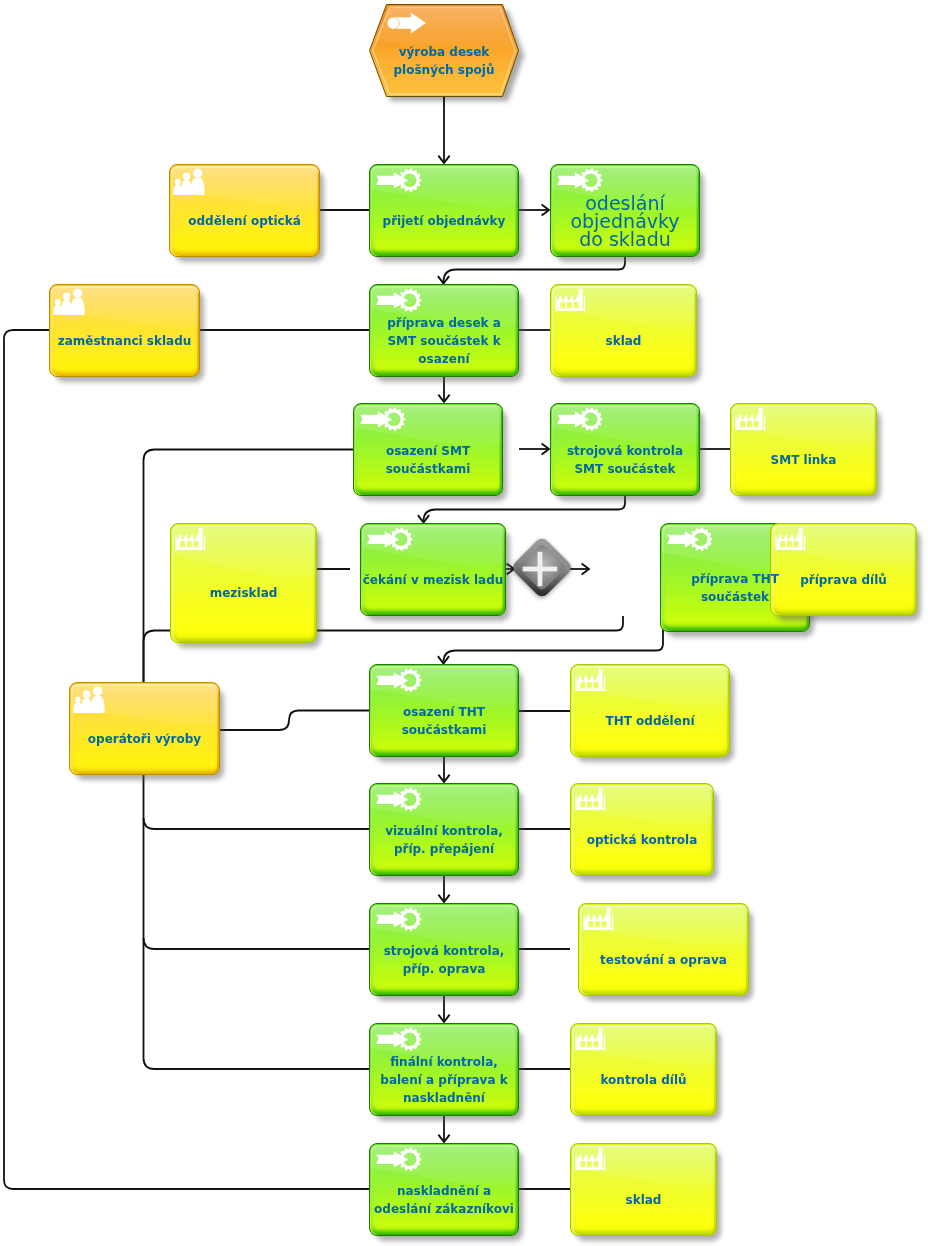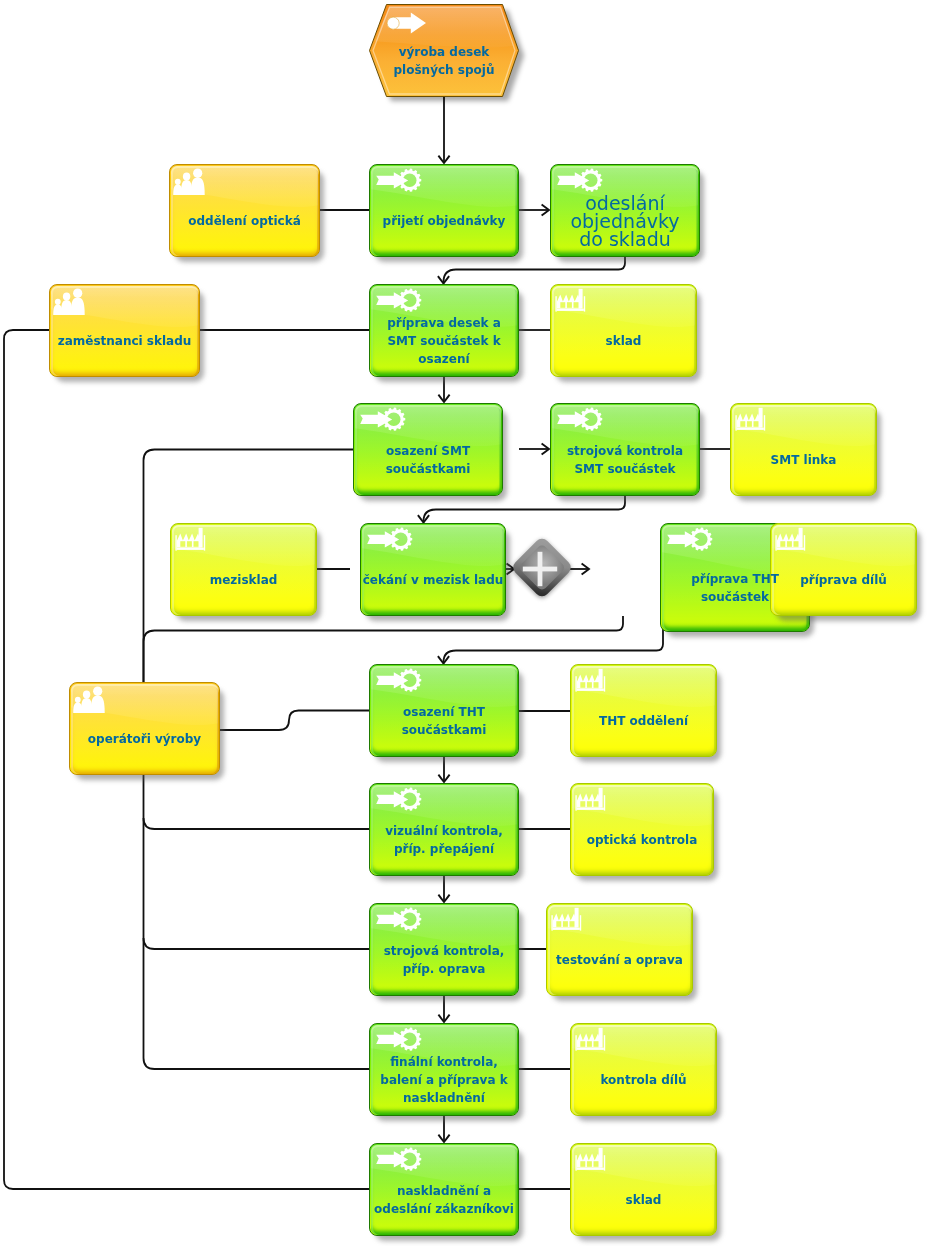--- a/index.html
+++ b/index.html
@@ -460,21 +460,21 @@
      <g fill="#ffffff" mask="url(#fmask)">
        <rect x="1.4" y="8.2" width="1.4" height="15.4"></rect>
        <rect x="29.8" y="8.2" width="1.4" height="15.4"></rect>
        <rect x="2.8" y="20.6" width="27.0" height="2.3"></rect>
        <rect x="24.6" y="0.8" width="4.0" height="19.8"></rect>
        <path d="M3.0 20.6 v-7.2 l3.3 -6.8 2.6 6.8 3.3 -6.8 2.6 6.8 3.3 -6.8 2.6 6.8 3.3 -6.8 2.6 6.8 v7.2 z"></path>
      </g>
    </svg></div>
         <div class="lbl">SMT linka</div>
       </div>
-      <div class="node n-data rect" style="left: 170px; top: 523px; width: 147px; height: 93px;">
+      <div class="node n-data rect" style="left: 170px; top: 523px; width: 147px; height: 120px;">
         <div class="shadow"></div>
         <div class="body"></div>
         <div class="edgehl"></div>
         <div class="gloss">
           <svg viewBox="0 0 100 100" preserveAspectRatio="none">
             <defs>
               <linearGradient id="glmezisklad" x1="0" y1="0" x2="0" y2="1">
                 <stop offset="0" stop-color="#ffffff" stop-opacity="0.22"></stop>
                 <stop offset="1" stop-color="#ffffff" stop-opacity="0.05"></stop>
               </linearGradient>
@@ -641,21 +641,21 @@
               <mask id="gmask">
                 <rect x="0" y="0" width="50" height="25" fill="#fff"></rect>
        <circle cx="36.7" cy="12.2" r="6.8" fill="#000"></circle>
               </mask>
             </defs>
      <path fill="#ffffff" mask="url(#gmask)" d="M 48.25 11.08 L 48.25 13.32 L 46.47 13.77 L 46.09 15.35 L 47.44 16.57 L 46.40 18.56 L 44.62 18.13 L 43.55 19.35 L 44.18 21.07 L 42.34 22.34 L 40.96 21.14 L 39.44 21.71 L 39.20 23.53 L 36.98 23.80 L 36.32 22.09 L 34.70 21.90 L 33.65 23.39 L 31.56 22.60 L 31.76 20.78 L 30.43 19.86 L 28.80 20.69 L 27.32 19.02 L 28.34 17.50 L 27.59 16.07 L 25.76 16.05 L 25.22 13.88 L 26.83 13.01 L 26.83 11.39 L 25.22 10.52 L 25.76 8.35 L 27.59 8.33 L 28.34 6.90 L 27.32 5.38 L 28.80 3.71 L 30.43 4.54 L 31.76 3.62 L 31.56 1.80 L 33.65 1.01 L 34.70 2.50 L 36.32 2.31 L 36.98 0.60 L 39.20 0.87 L 39.44 2.69 L 40.96 3.26 L 42.34 2.06 L 44.18 3.33 L 43.55 5.05 L 44.62 6.27 L 46.40 5.84 L 47.44 7.83 L 46.09 9.05 L 46.47 10.63 Z"></path>
      <path fill="#ffffff" d="M3.2 7.8 h17.6 v-3.6 l14.4 8.2 -14.4 8.2 v-3.6 h-17.6 l2.5 -5.4 z"></path>
    </svg></div>
         <div class="lbl">osazení THT<br>součástkami</div>
       </div>
-      <div class="node n-data rect" style="left: 570px; top: 664px; width: 147px; height: 93px; text-decoration: underline;">
+      <div class="node n-data rect" style="left: 570px; top: 664px; width: 160px; height: 93px; text-decoration: underline;">
         <div class="shadow"></div>
         <div class="body"></div>
         <div class="edgehl"></div>
         <div class="gloss">
           <svg viewBox="0 0 100 100" preserveAspectRatio="none">
             <defs>
               <linearGradient id="glthtodd" x1="0" y1="0" x2="0" y2="1">
                 <stop offset="0" stop-color="#ffffff" stop-opacity="0.22"></stop>
                 <stop offset="1" stop-color="#ffffff" stop-opacity="0.05"></stop>
               </linearGradient>
@@ -790,21 +790,21 @@
               <mask id="gmask">
                 <rect x="0" y="0" width="50" height="25" fill="#fff"></rect>
        <circle cx="36.7" cy="12.2" r="6.8" fill="#000"></circle>
               </mask>
             </defs>
      <path fill="#ffffff" mask="url(#gmask)" d="M 48.25 11.08 L 48.25 13.32 L 46.47 13.77 L 46.09 15.35 L 47.44 16.57 L 46.40 18.56 L 44.62 18.13 L 43.55 19.35 L 44.18 21.07 L 42.34 22.34 L 40.96 21.14 L 39.44 21.71 L 39.20 23.53 L 36.98 23.80 L 36.32 22.09 L 34.70 21.90 L 33.65 23.39 L 31.56 22.60 L 31.76 20.78 L 30.43 19.86 L 28.80 20.69 L 27.32 19.02 L 28.34 17.50 L 27.59 16.07 L 25.76 16.05 L 25.22 13.88 L 26.83 13.01 L 26.83 11.39 L 25.22 10.52 L 25.76 8.35 L 27.59 8.33 L 28.34 6.90 L 27.32 5.38 L 28.80 3.71 L 30.43 4.54 L 31.76 3.62 L 31.56 1.80 L 33.65 1.01 L 34.70 2.50 L 36.32 2.31 L 36.98 0.60 L 39.20 0.87 L 39.44 2.69 L 40.96 3.26 L 42.34 2.06 L 44.18 3.33 L 43.55 5.05 L 44.62 6.27 L 46.40 5.84 L 47.44 7.83 L 46.09 9.05 L 46.47 10.63 Z"></path>
      <path fill="#ffffff" d="M3.2 7.8 h17.6 v-3.6 l14.4 8.2 -14.4 8.2 v-3.6 h-17.6 l2.5 -5.4 z"></path>
    </svg></div>
         <div class="lbl">strojová kontrola,<br>příp. oprava</div>
       </div>
-      <div class="node n-data rect" style="left: 546px; top: 903px; width: 147px; height: 93px;">
+      <div class="node n-data rect" style="left: 578px; top: 903px; width: 171px; height: 93px;">
         <div class="shadow"></div>
         <div class="body"></div>
         <div class="edgehl"></div>
         <div class="gloss">
           <svg viewBox="0 0 100 100" preserveAspectRatio="none">
             <defs>
               <linearGradient id="gltestovani" x1="0" y1="0" x2="0" y2="1">
                 <stop offset="0" stop-color="#ffffff" stop-opacity="0.22"></stop>
                 <stop offset="1" stop-color="#ffffff" stop-opacity="0.05"></stop>
               </linearGradient>

